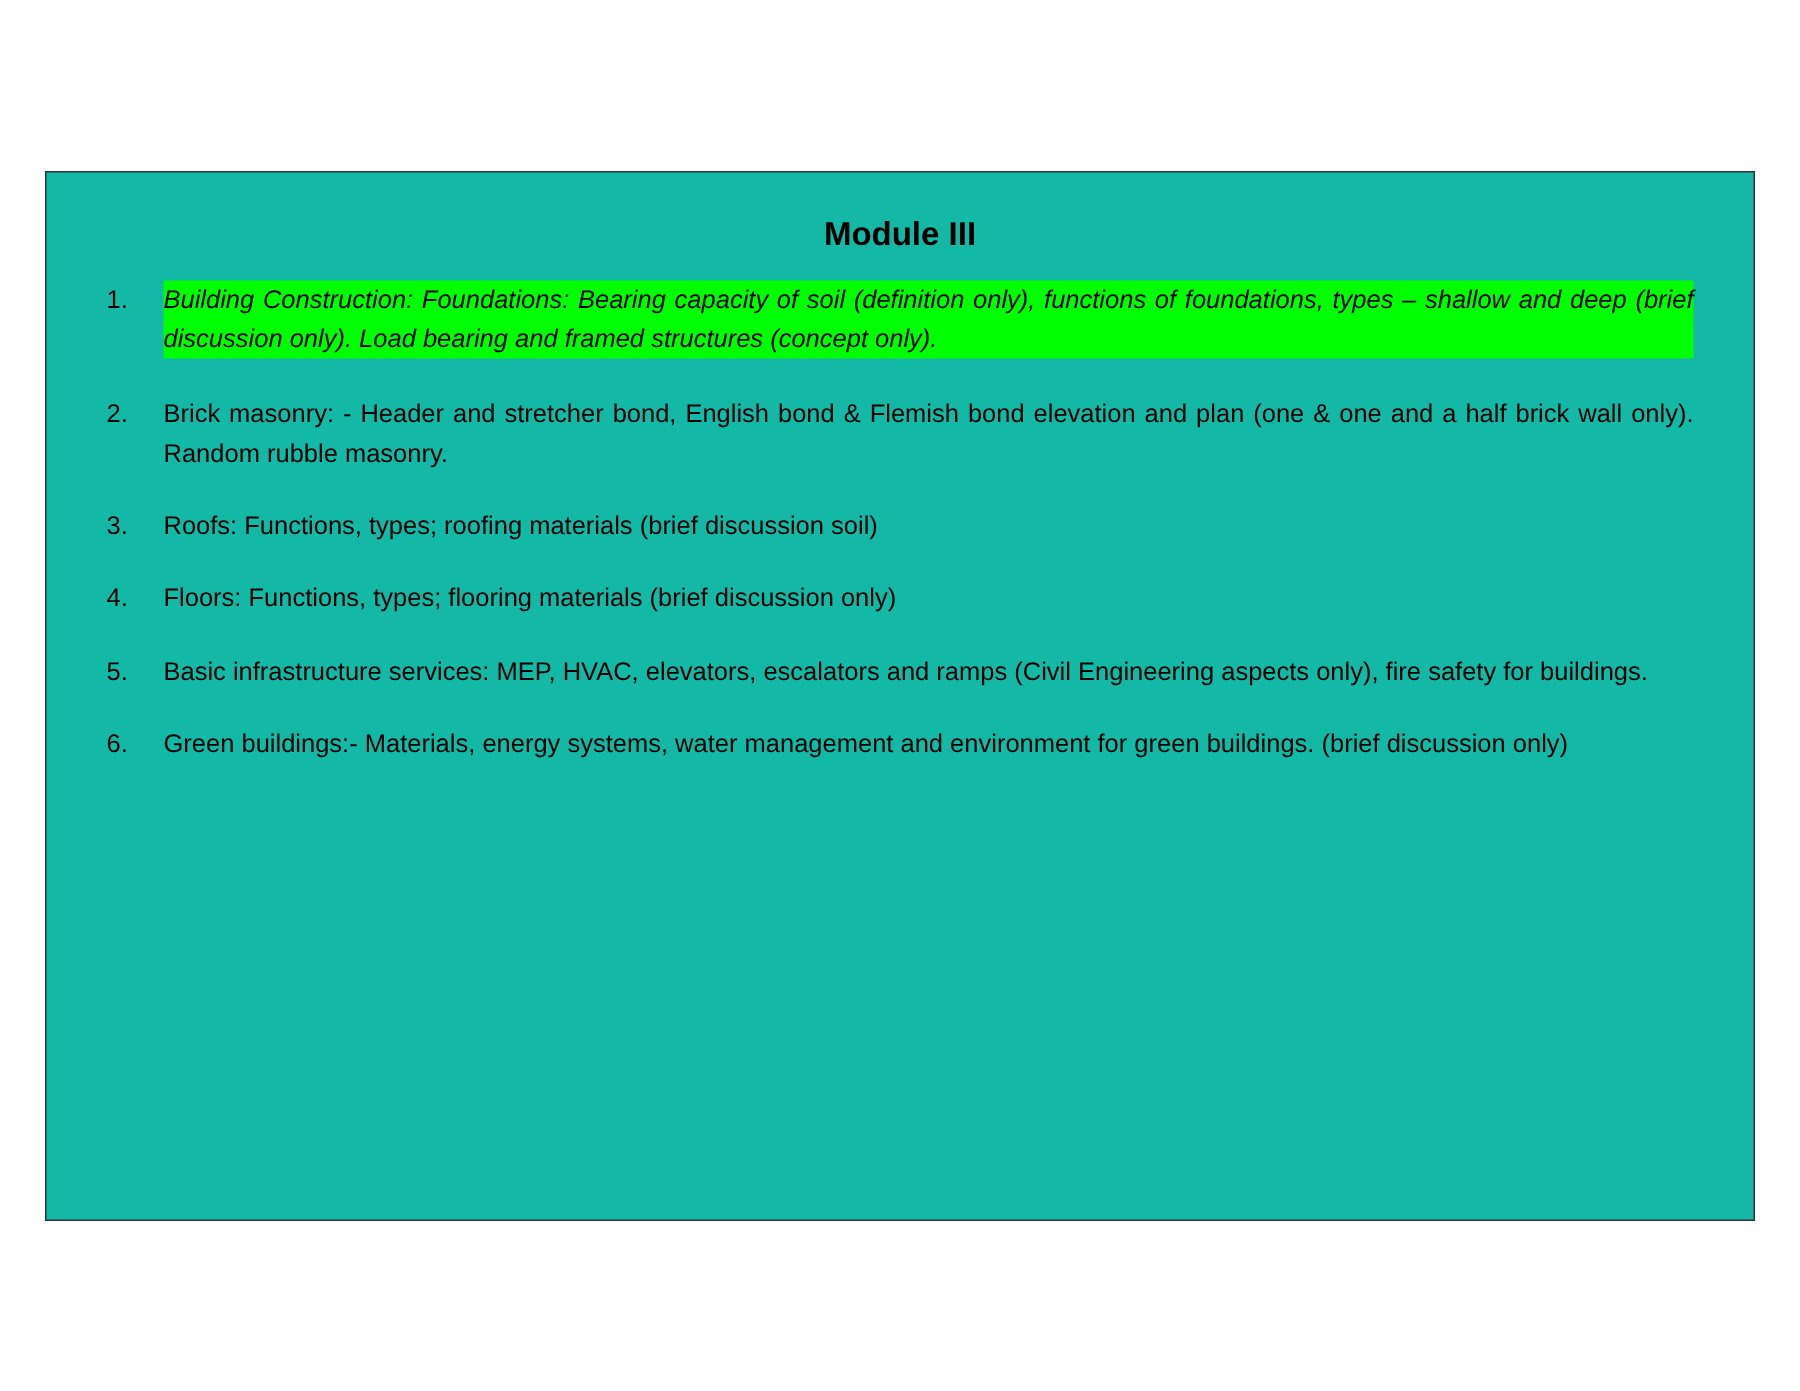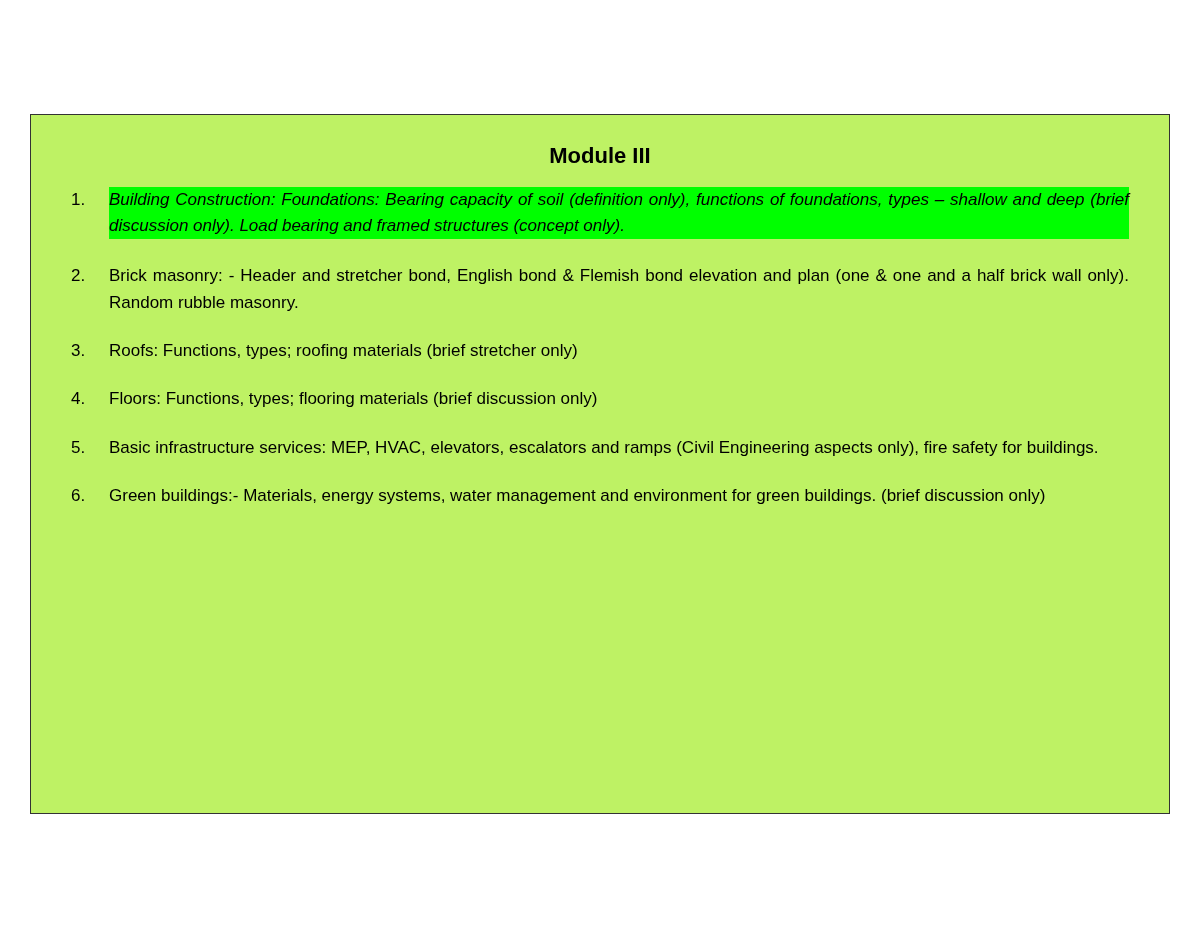--- a/index.html
+++ b/index.html
@@ -25,21 +25,21 @@
       display: flex;
       align-items: center;
       justify-content: center;
     }
 
     .content-box {
       border: 1.5px solid #333;
       width: 1140px;
       min-height: 700px;
       padding: 28px 40px 36px 40px;
-      background: #bef264;
+      background: #14b8a6;
     }
 
     .module-title {
       text-align: center;
       font-size: 22px;
       font-weight: bold;
       margin-bottom: 18px;
       color: #000;
       font-family: Arial, sans-serif;
     }
@@ -104,21 +104,21 @@
         <span class="item-content highlight">Building Construction: Foundations: Bearing capacity of soil (definition only), functions of foundations, types – shallow and deep (brief discussion only). Load bearing and framed structures (concept only).</span>
       </li>
 
       <li>
         <span class="item-number">2.</span>
         <span class="item-content">Brick masonry:  -  Header and stretcher bond, English bond &amp; Flemish bond elevation and plan (one &amp; one and a half brick wall only). Random rubble masonry.</span>
       </li>
 
       <li>
         <span class="item-number">3.</span>
-        <span class="item-content">Roofs: Functions, types; roofing materials (brief stretcher only)</span>
+        <span class="item-content">Roofs: Functions, types; roofing materials (brief discussion soil)</span>
       </li>
 
       <li>
         <span class="item-number">4.</span>
         <span class="item-content">Floors: Functions, types; flooring materials (brief discussion only)</span>
       </li>
 
       <li>
         <span class="item-number">5.</span>
         <span class="item-content">Basic infrastructure services:  MEP,  HVAC,  elevators,  escalators and ramps (Civil Engineering aspects only), fire safety for buildings.</span>

